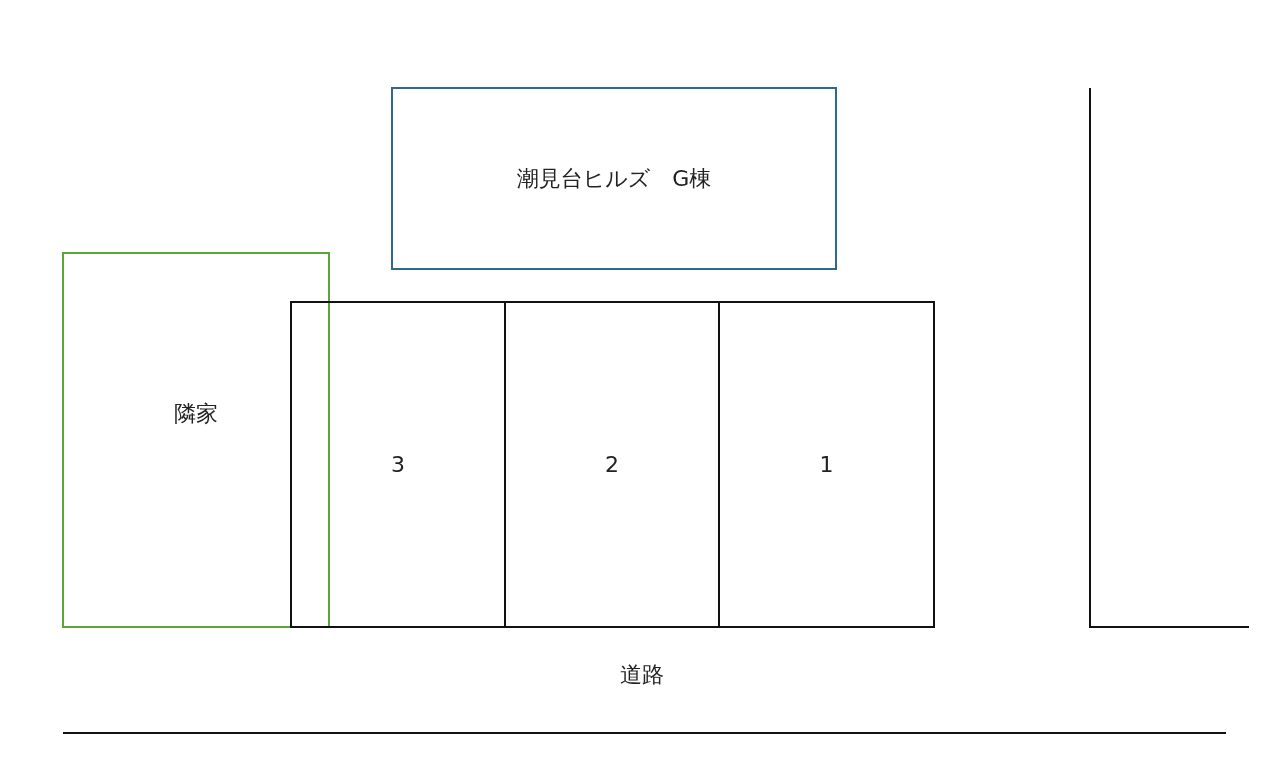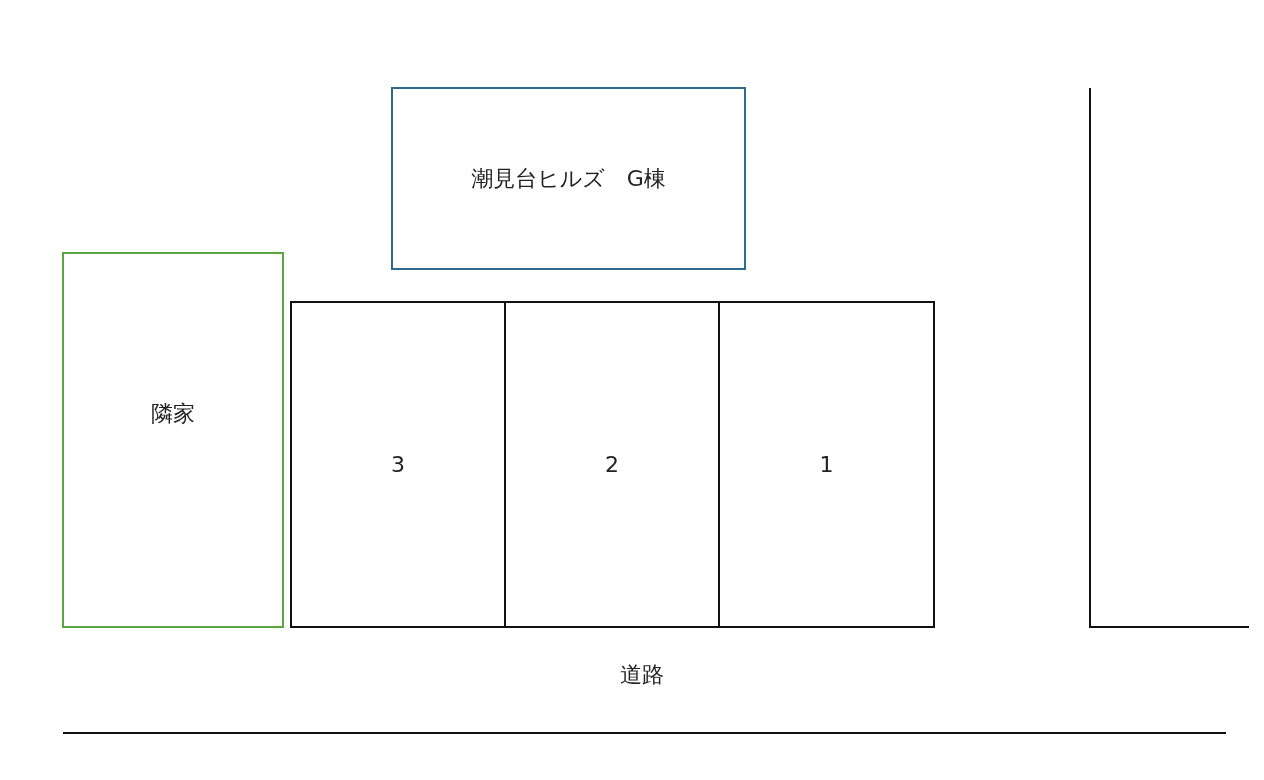--- a/index.html
+++ b/index.html
@@ -1,22 +1,22 @@
 <!DOCTYPE html>
 <html><head>
   <meta charset="utf-8">
   <style>
     html, body { margin: 0; padding: 0; background: #ffffff; }
     body { width: 1264px; height: 780px; position: relative; overflow: hidden;
            font-family: "DejaVu Sans", "Liberation Sans", sans-serif; color: #222; }
     .box { position: absolute; box-sizing: border-box; display: flex;
            align-items: center; justify-content: center; font-size: 22px; }
-    .building { left: 391px; top: 87px; width: 355px; height: 183px;
+    .building { left: 391px; top: 87px; width: 446px; height: 183px;
                 border: 2px solid #2e6a8e; }
-    .neighbor { left: 62px; top: 252px; width: 222px; height: 376px;
+    .neighbor { left: 62px; top: 252px; width: 268px; height: 376px;
                 border: 2px solid #5aa63c; }
     .neighbor span { position: relative; top: -26px; }
     .lot { top: 301px; height: 327px; border: 2px solid #111; }
     .lot-3 { left: 290px; width: 216px; }
     .lot-2 { left: 504px; width: 216px; }
     .lot-1 { left: 718px; width: 217px; }
     .line { position: absolute; background: #111; }
     .right-vert { left: 1089px; top: 88px; width: 2px; height: 540px; }
     .right-horiz { left: 1089px; top: 626px; width: 160px; height: 2px; }
     .road-line { left: 63px; top: 732px; width: 1163px; height: 2px; }

